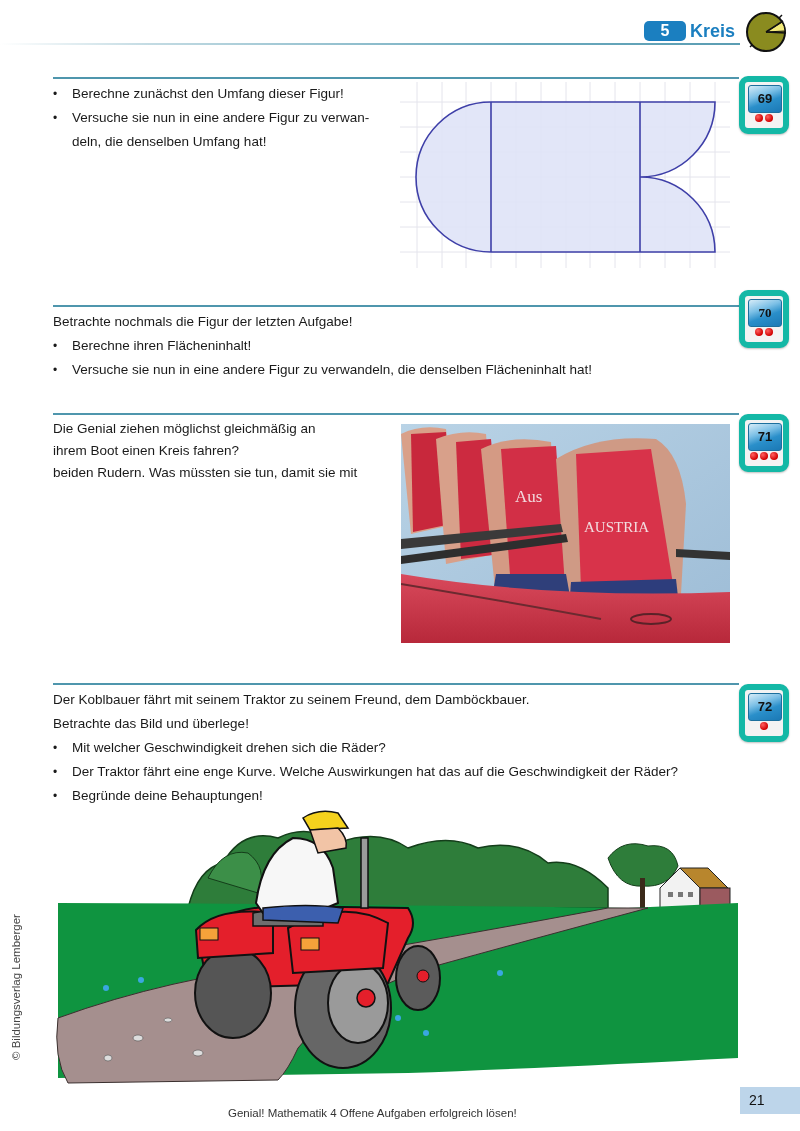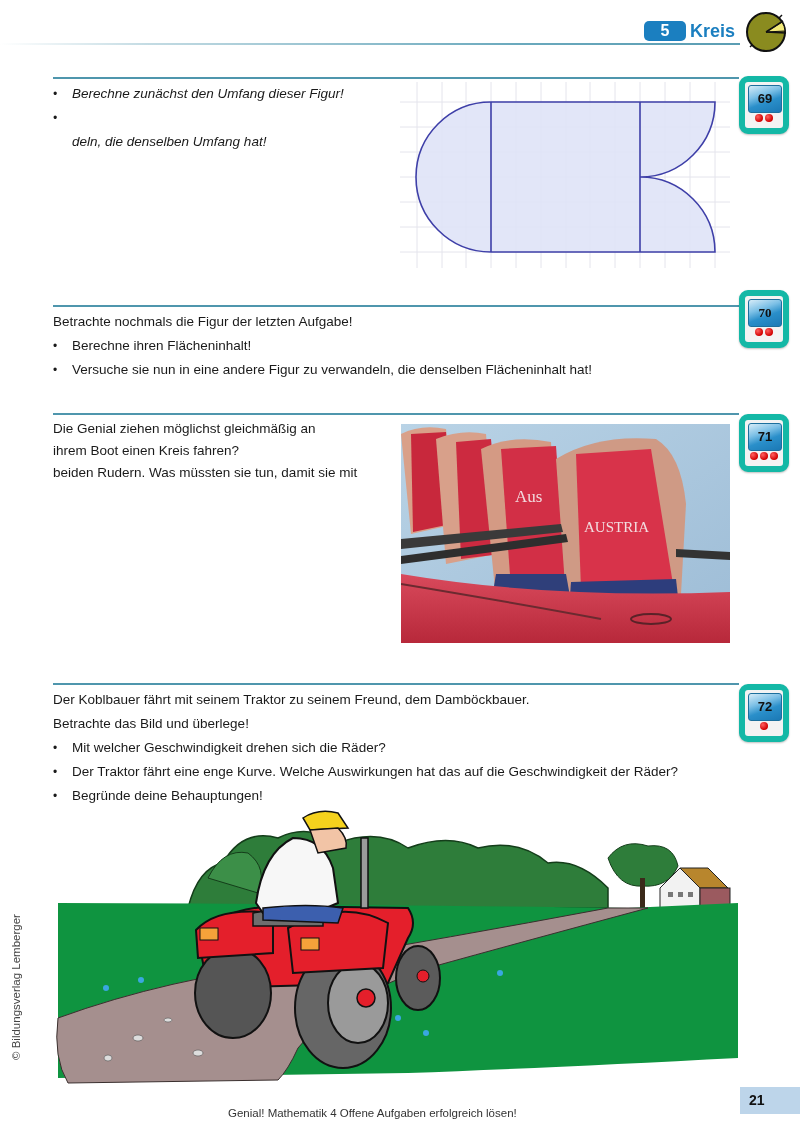--- a/index.html
+++ b/index.html
@@ -44,21 +44,21 @@
   .rowing-photo { position:absolute; left:401px; top:424px; width:329px; height:219px; overflow:hidden; }
 
   
   .tractor-illustration { position:absolute; left:48px; top:808px; width:695px; height:278px; }
 
   
   .copyright { position:absolute; left:10px; top:1060px; transform-origin:left top;
                transform:rotate(-90deg); font-size:11.5px; color:#444; white-space:nowrap; }
   .footer-title { position:absolute; left:228px; top:1094px; font-size:11.5px; color:#333;margin-top:13px; }
   .page-number { position:absolute; left:740px; top:1087px; width:60px; height:27px;
-                 background:#bdd5ea; font-weight:bold; font-size:14px; line-height:27px;
+                 background:#bdd5ea; font-weight:normal; font-size:14px; line-height:27px;
                  padding-left:9px; box-sizing:border-box; color:#111; }
 </style>
 </head>
 <body>
 
 <div class="header-line"></div>
 <div class="chapter-badge">5</div>
 <div class="chapter-title">Kreis</div>
 <svg class="chapter-icon" viewBox="0 0 48 44">
   <line x1="8" y1="38" x2="40" y2="6" stroke="#111" stroke-width="1.5"></line>
@@ -68,25 +68,25 @@
   <line x1="24" y1="23" x2="41" y2="12" stroke="#111" stroke-width="1.5"></line>
 </svg>
 
 <div class="task-rule" style="top:77px;"></div>
 <div class="task-badge" style="top:76px;">
   <div class="screen">69</div>
   <div class="dots">
     <span class="dot"></span><span class="dot"></span>
   </div>
 </div>
-<div class="task-text" style="left:53px; top:82px; width:340px;font-style:italic;">
+<div class="task-text" style="left:53px; top:82px; width:340px;">
   <ul class="bullets">
     <li><span>Berechne zunächst den Umfang dieser Figur!</span></li>
     <li>
-      <br>
+      <span>Versuche sie nun in eine andere Figur zu verwan-</span><br>
       <span>deln, die denselben Umfang hat!</span>
     </li>
   </ul>
 </div>
 <svg class="figure-grid" viewBox="0 0 330 186">
   <g stroke="#e4e4ec" stroke-width="1">
     <line x1="17" y1="0" x2="17" y2="186"></line>
       <line x1="42" y1="0" x2="42" y2="186"></line>
     <line x1="66" y1="0" x2="66" y2="186"></line>
       <line x1="91" y1="0" x2="91" y2="186"></line>

